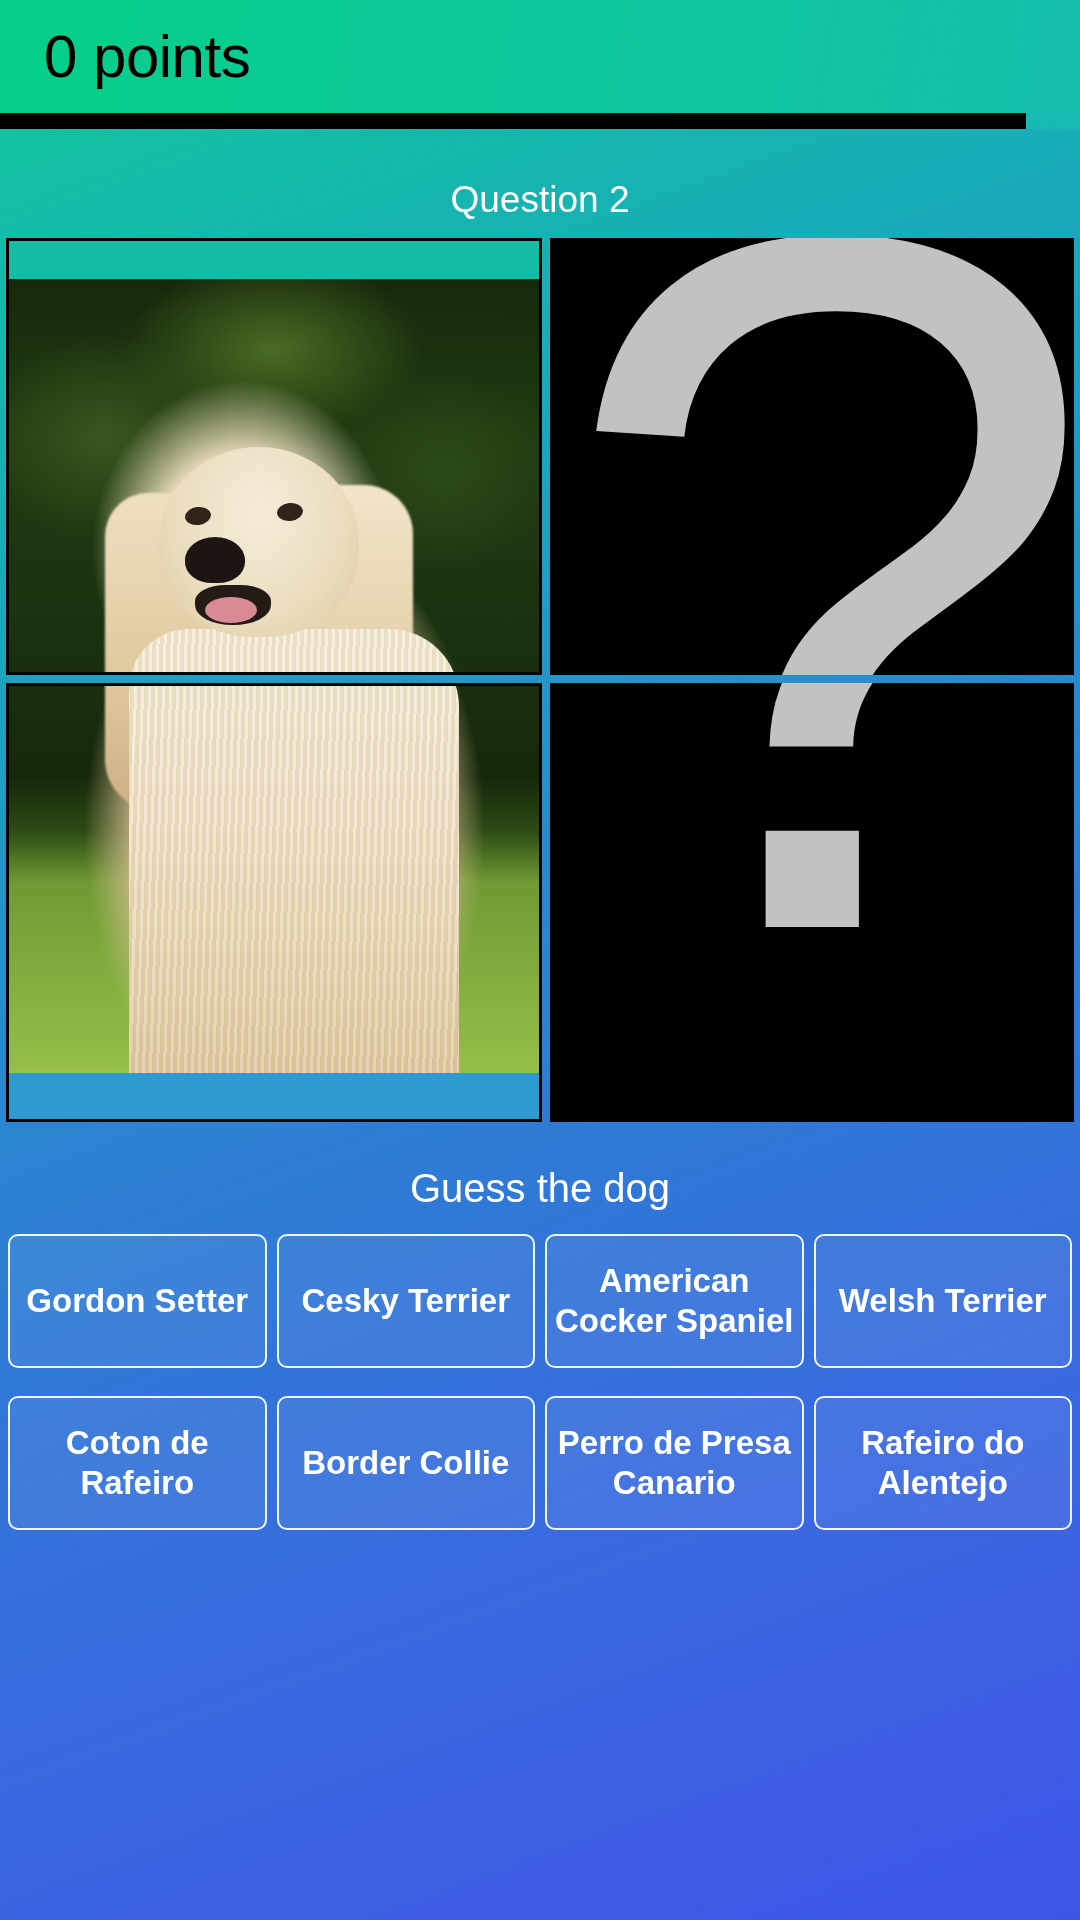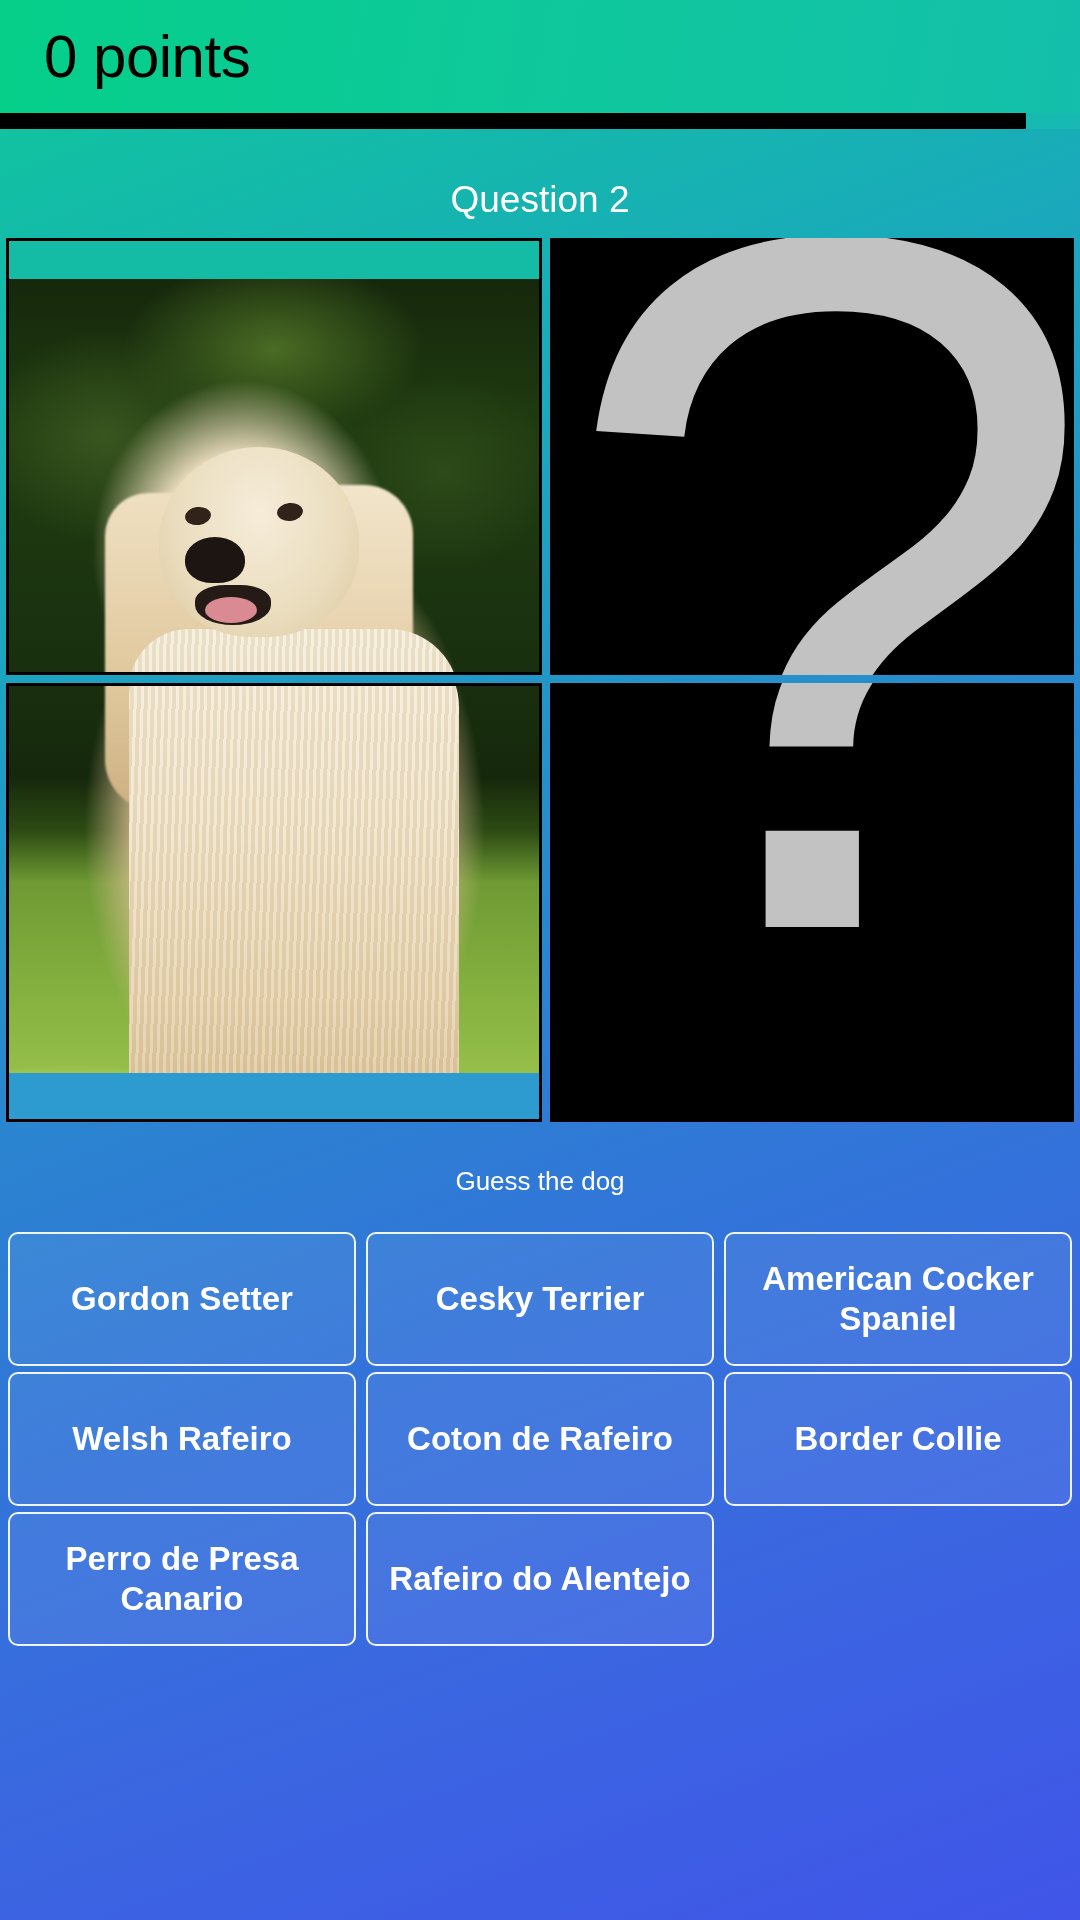--- a/index.html
+++ b/index.html
@@ -219,33 +219,33 @@
     color: #c2c2c2;
     padding-left: 6px;
   }
   .tile-tr .qmark { top: -148px; }
   .tile-br .qmark { top: -585px; }
 
   
   #prompt {
     text-align: center;
     color: #ffffff;
-    font-size: 26px;
+    font-size: 40px;
     line-height: 1;
     padding-top: 46px;
     padding-bottom: 26px;
   }
 
   
   #answers {
     width: 1064px;
-    margin: 12px auto;
+    margin: 0 auto;
     display: grid;
-    grid-template-columns: repeat(3, 1fr);
-    gap: 6px 10px;
+    grid-template-columns: repeat(4, 1fr);
+    gap: 28px 10px;
   }
 
   .answer-btn {
     height: 134px;
     border: 2px solid rgba(255,255,255,.92);
     border-radius: 10px;
     background: rgba(255,255,255,.07);
     color: #ffffff;
     font-size: 33px;
     font-weight: bold;
@@ -316,18 +316,18 @@
   </div>
 
 </div>
 
 <div id="prompt">Guess the dog</div>
 
 <div id="answers">
   <div class="answer-btn">Gordon Setter</div>
   <div class="answer-btn">Cesky Terrier</div>
   <div class="answer-btn">American Cocker Spaniel</div>
-  <div class="answer-btn">Welsh Rafeiro</div>
+  <div class="answer-btn">Welsh Terrier</div>
   <div class="answer-btn">Coton de Rafeiro</div>
   <div class="answer-btn">Border Collie</div>
   <div class="answer-btn">Perro de Presa Canario</div>
   <div class="answer-btn">Rafeiro do Alentejo</div>
 </div>
 
 </body></html>

